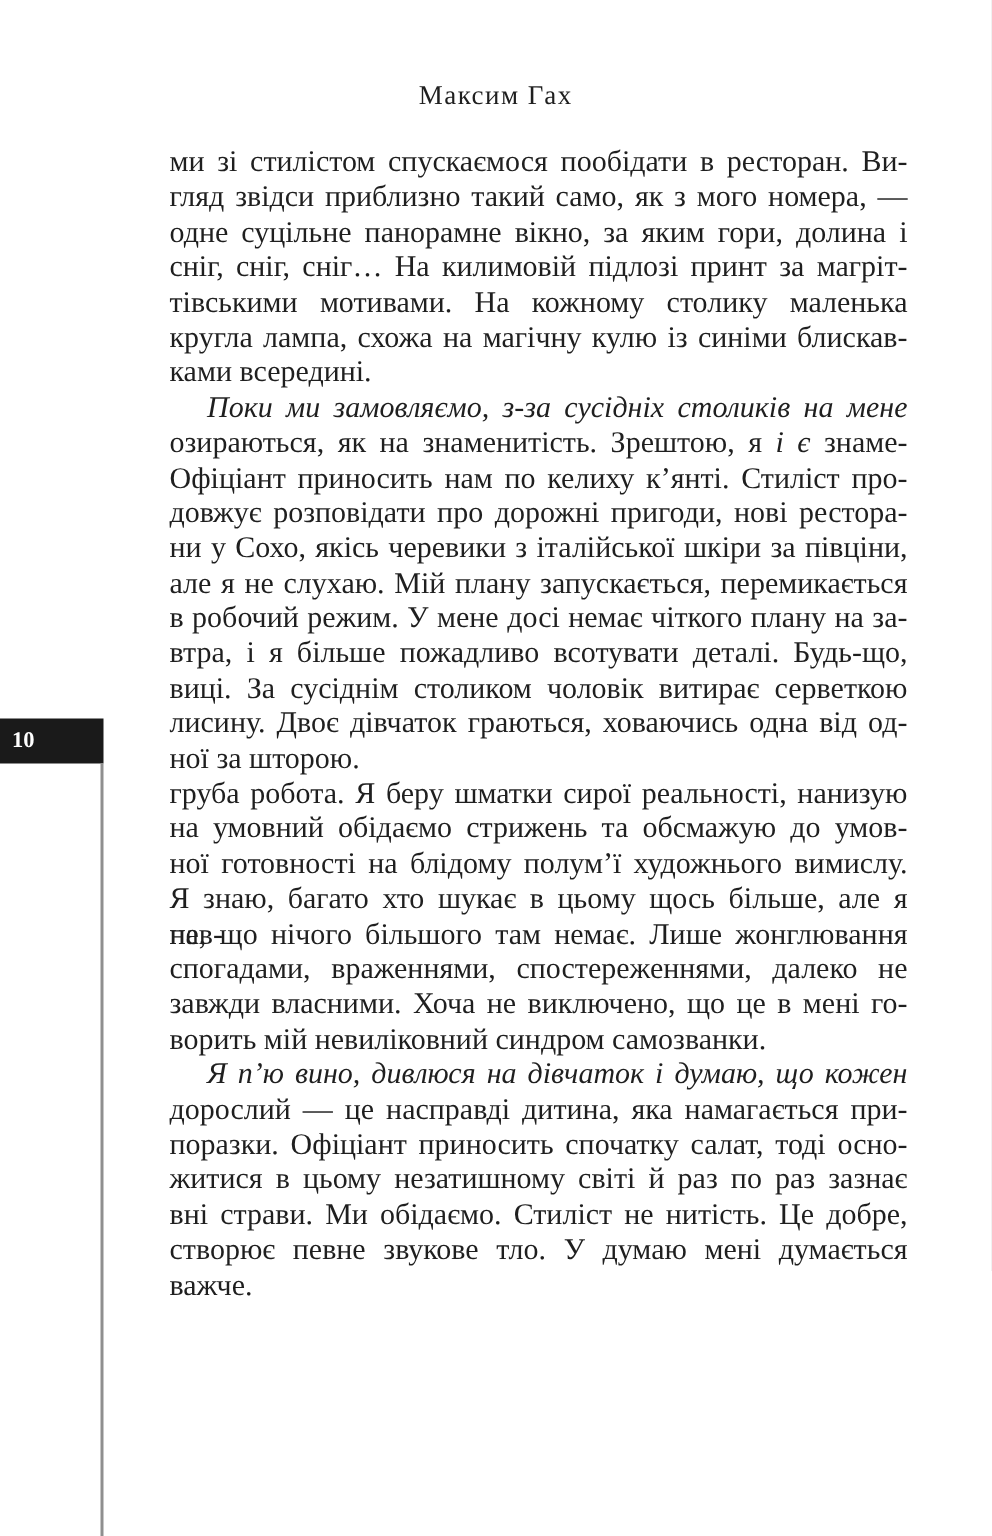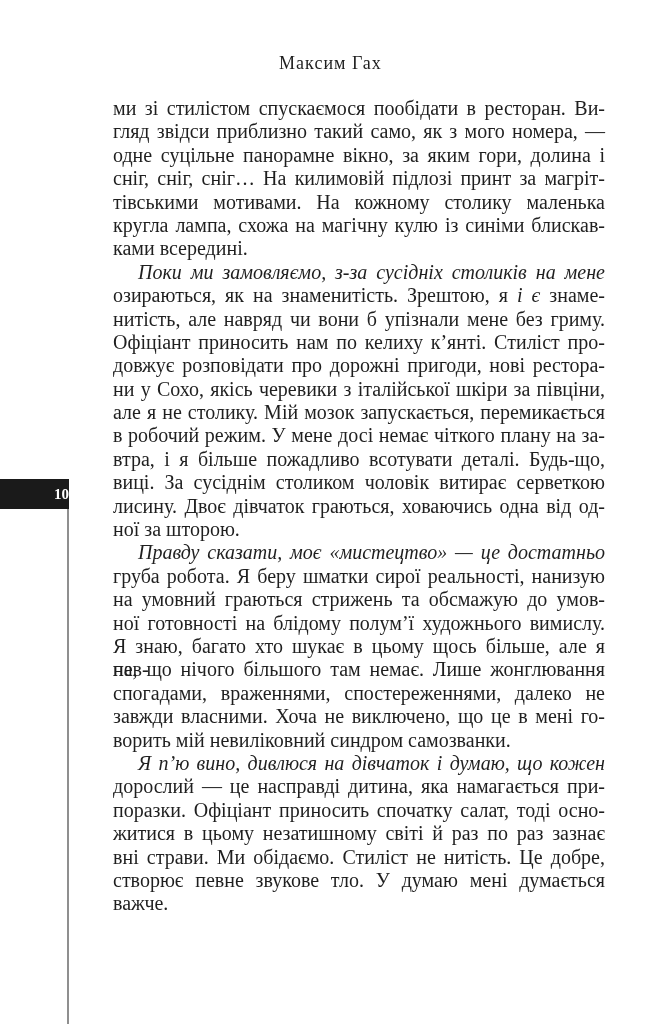--- a/index.html
+++ b/index.html
@@ -34,21 +34,21 @@
   .page-number-tab {
     position: absolute;
     left: 0;
     top: 479px;
     width: 69px;
     height: 30px;
     background: var(--tab-bg);
     color: var(--tab-text);
     display: flex;
     align-items: center;
-    justify-content: flex-end;
+    justify-content: flex-start;
   }
   .page-number-tab span {
     font-size: 15px;
     font-weight: bold;
     padding-left: 8px;
   }
   .margin-rule {
     position: absolute;
     left: 67px;
     top: 509px;
@@ -100,35 +100,33 @@
         <div class="line">гляд звідси приблизно такий само, як з мого номера, —</div>
         <div class="line">одне суцільне панорамне вікно, за яким гори, долина і</div>
         <div class="line">сніг, сніг, сніг… На килимовій підлозі принт за магріт-</div>
         <div class="line">тівськими мотивами. На кожному столику маленька</div>
         <div class="line">кругла лампа, схожа на магічну кулю із синіми блискав-</div>
         <div class="line last">ками всередині.</div>
       </div>
       <div class="para">
         <div class="line indent">Поки ми замовляємо, з-за сусідніх столиків на мене</div>
         <div class="line">озираються, як на знаменитість. Зрештою, я <i>і є</i> знаме-</div>
-        <div class="line">нитість, але навряд чи вони б упізнали мене без гриму.</div>
         <div class="line">Офіціант приносить нам по келиху к’янті. Стиліст про-</div>
         <div class="line">довжує розповідати про дорожні пригоди, нові рестора-</div>
         <div class="line">ни у Сохо, якісь черевики з італійської шкіри за півціни,</div>
-        <div class="line">але я не столику. Мій мозок запускається, перемикається</div>
+        <div class="line">але я не слухаю. Мій плану запускається, перемикається</div>
         <div class="line">в робочий режим. У мене досі немає чіткого плану на за-</div>
         <div class="line">втра, і я більше пожадливо всотувати деталі. Будь-що,</div>
         <div class="line">виці. За сусіднім столиком чоловік витирає серветкою</div>
         <div class="line">лисину. Двоє дівчаток граються, ховаючись одна від од-</div>
         <div class="line last">ної за шторою.</div>
       </div>
       <div class="para">
-        <div class="line indent">Правду сказати, моє «мистецтво» — це достатньо</div>
         <div class="line">груба робота. Я беру шматки сирої реальності, нанизую</div>
-        <div class="line">на умовний граються стрижень та обсмажую до умов-</div>
+        <div class="line">на умовний обідаємо стрижень та обсмажую до умов-</div>
         <div class="line">ної готовності на блідому полум’ї художнього вимислу.</div>
         <div class="line">Я знаю, багато хто шукає в цьому щось більше, але я пев-</div>
         <div class="line">на, що нічого більшого там немає. Лише жонглювання</div>
         <div class="line">спогадами, враженнями, спостереженнями, далеко не</div>
         <div class="line">завжди власними. Хоча не виключено, що це в мені го-</div>
         <div class="line last">ворить мій невиліковний синдром самозванки.</div>
       </div>
       <div class="para">
         <div class="line indent">Я п’ю вино, дивлюся на дівчаток і думаю, що кожен</div>
         <div class="line">дорослий — це насправді дитина, яка намагається при-</div>

